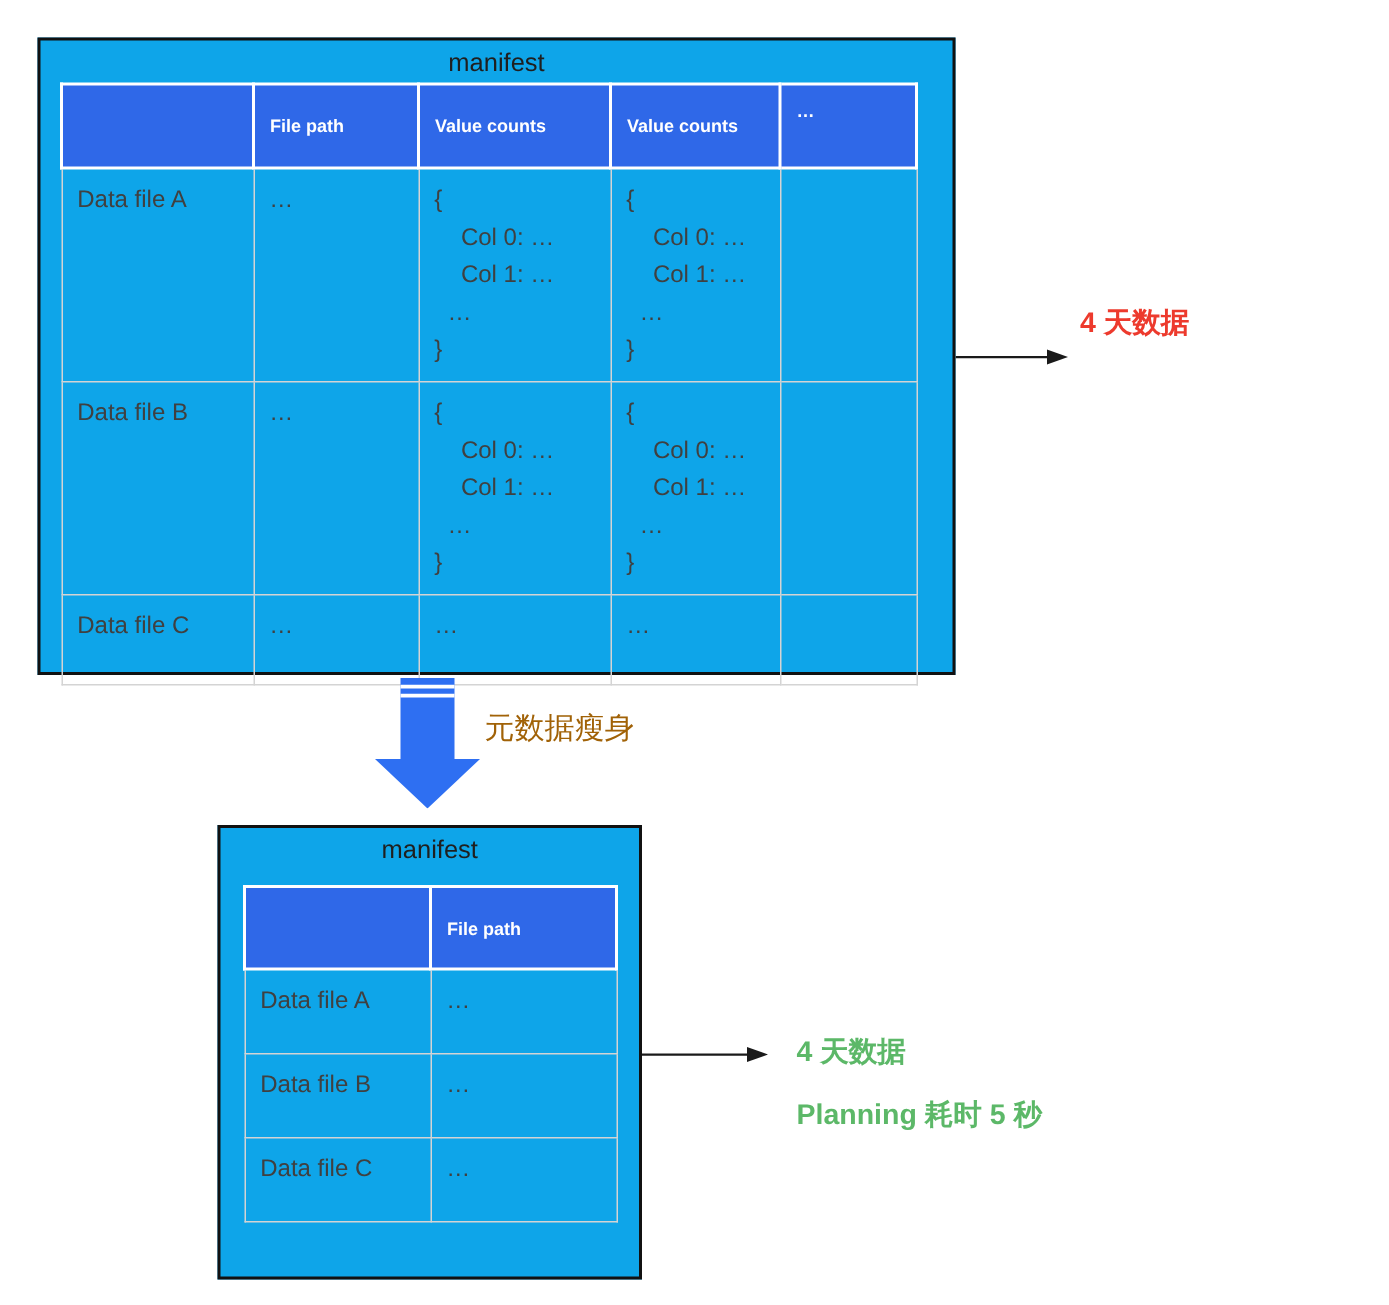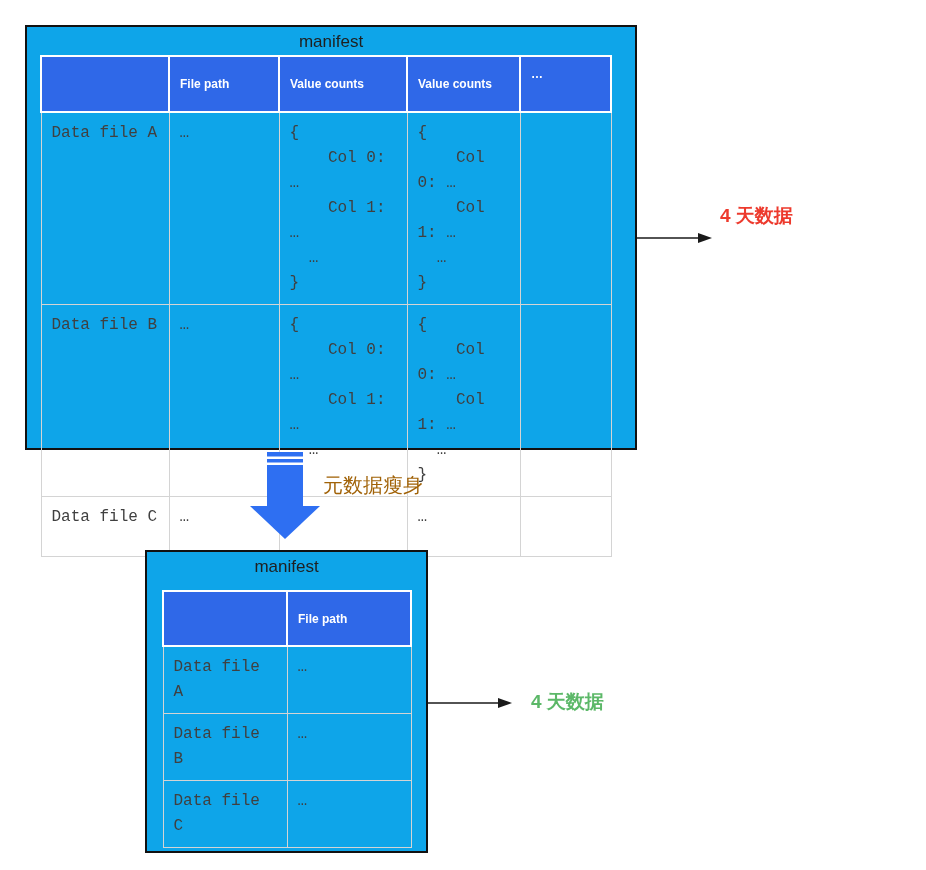--- a/index.html
+++ b/index.html
@@ -46,21 +46,20 @@
   }
   table.manifest th.th-more { vertical-align: top; padding-top: 10px; }
   table.manifest td {
     border: 1px solid #d4d4d4;
     vertical-align: top;
     padding: 8px 10px;
     font-size: 16px;
     line-height: 25px;
     color: #404040;
     white-space: pre-wrap;
-    font-family: Liberation Mono, monospace;
   }
   .hdr-top { height: 56px; }
   .row-tall-a { height: 134px; }
   .row-tall-b { height: 133px; }
   .row-short  { height: 60px; }
   .hdr-bottom { height: 55px; }
   .row-bottom { height: 56px; }
   .annotation {
     position: absolute;
     display: flex;
@@ -200,15 +199,16 @@
     </table>
   </div>
 
   <svg class="arrow-svg arrow-bottom-right" width="88" height="16">
     <line x1="0" y1="8" x2="70" y2="8" stroke="#1a1a1a" stroke-width="1.5"></line>
     <polygon points="70,3 84,8 70,13" fill="#1a1a1a"></polygon>
   </svg>
 
   <div class="annotation annotation-green">
     <span>4 天数据</span>
+    <span>Planning 耗时 5 秒</span>
   </div>
 
 </div>
 
 </body></html>

